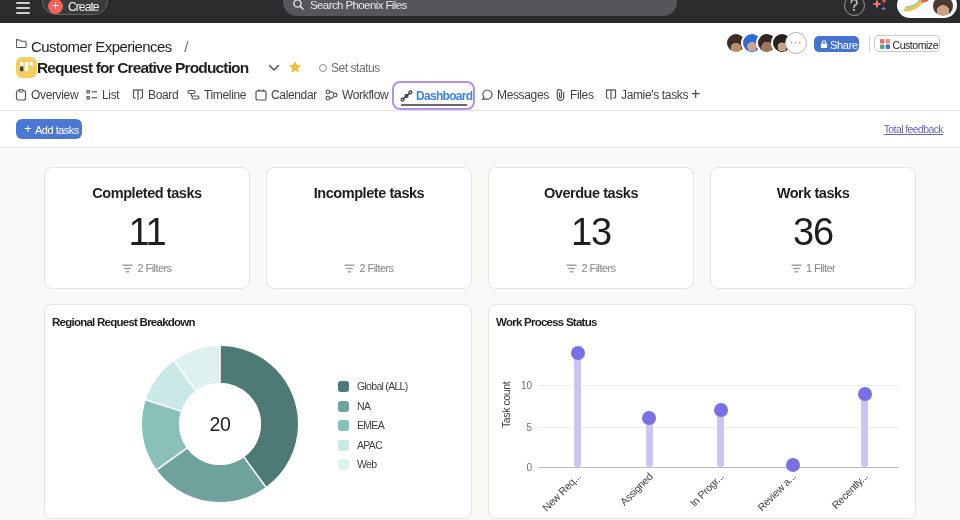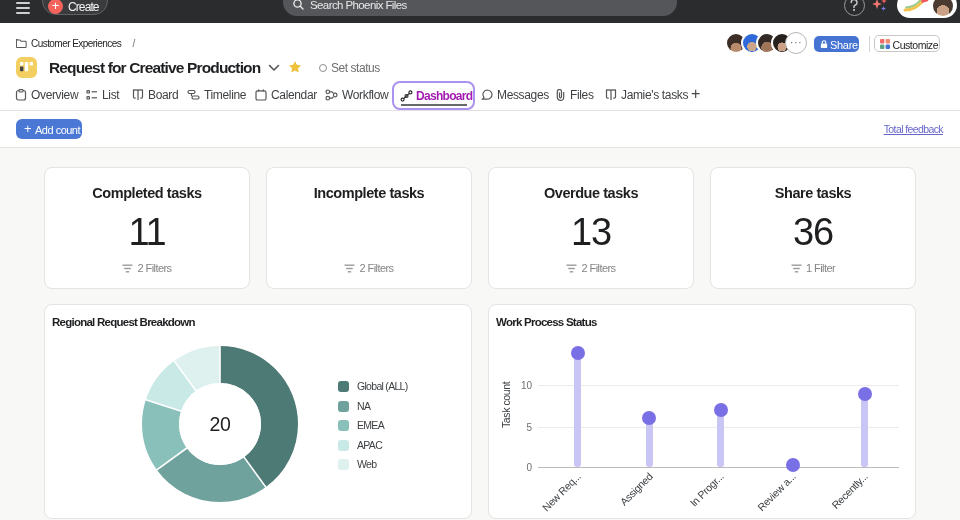--- a/index.html
+++ b/index.html
@@ -17,42 +17,42 @@
 .createbtn .plus { position:absolute; left:5px; top:11px; width:15px; height:15px; border-radius:50%; background:#f4645c; color:#fff; font-size:13px; line-height:14px; text-align:center; font-weight:400; }
 .createbtn .ctext { position:absolute; left:25px; top:11.5px; color:#f5f5f5; font-size:12px; font-weight:500; letter-spacing:-0.9px; }
 .searchpill { position:absolute; left:283px; top:-12px; width:394px; height:28px; background:#55565a; border-radius:14px; }
 .searchpill svg { position:absolute; left:10px; top:11px; }
 .searchpill .stext { position:absolute; left:27px; top:11px; color:#e8e8e8; font-size:11.5px; letter-spacing:-0.6px; }
 .qmark { position:absolute; left:844px; top:-5px; width:21px; height:21px; border:1.5px solid #9c9b9d; border-radius:50%; }
 .userpill { position:absolute; left:897px; top:-8px; width:60px; height:26px; background:#fff; border-radius:13px; }
 .avatar-me { position:absolute; left:36px; top:4px; width:20px; height:20px; border-radius:50%; background:radial-gradient(circle at 50% 78%, #caa186 0 34%, #4a3a30 35% 100%); }
 
 
-.crumbtext { position:absolute; left:31px; top:37.5px; font-size:10px; letter-spacing:-0.55px; color:#1e1f21; }
+.crumbtext { position:absolute; left:31px; top:37.5px; font-size:15px; letter-spacing:-0.55px; color:#1e1f21; }
 .crumbslash { color:#6d6e6f; margin-left:9px; }
 .av { position:absolute; width:22px; height:22px; border-radius:50%; border:2px solid #fff; top:32px; }
 .avmore { position:absolute; left:785px; top:32px; width:22px; height:22px; border-radius:50%; border:1px solid #b9b7b6; background:#fff; color:#6d6e6f; text-align:center; line-height:18px; font-size:11px; letter-spacing:.5px; }
 .sharebtn { position:absolute; left:814px; top:36px; width:45px; height:16px; background:#4573d2; border-radius:5px; color:#fff; font-size:11.5px; font-weight:500; }
 .sharebtn span { position:absolute; left:16px; top:2.5px; letter-spacing:-0.3px; font-size:11px; }
 .hsep { position:absolute; left:869px; top:36px; width:1px; height:16px; background:#d6d5d4; }
 .custbtn { position:absolute; left:874px; top:35px; width:66px; height:17px; background:#fff; border:1px solid #c8c7c6; border-radius:5px; font-size:11.5px; color:#1e1f21; font-weight:500; }
 .custbtn span { position:absolute; left:17.5px; top:2.5px; letter-spacing:-0.45px; font-size:10.5px; }
 
 
 .projicon { position:absolute; left:16px; top:57px; width:21px; height:21px; background:#f3cf61; border-radius:6px; }
-.ptitle { position:absolute; left:49px; top:58.5px; font-size:15.5px; font-weight:700; color:#1e1f21; letter-spacing:-0.85px; white-space:nowrap; }
+.ptitle { position:absolute; left:37px; top:58.5px; font-size:15.5px; font-weight:700; color:#1e1f21; letter-spacing:-0.85px; white-space:nowrap; }
 .setstatus { position:absolute; left:331px; top:61px; font-size:12px; letter-spacing:-0.45px; color:#6d6e6f; }
 .statuscirc { position:absolute; left:319px; top:63.5px; width:8px; height:8px; border:1.5px solid #8d8e8f; border-radius:50%; }
 
 
 .tabsrow { position:absolute; left:0; top:81px; width:960px; height:30px; border-bottom:1px solid #e2e1e0;text-align:center; }
 .tab { position:absolute; top:6.5px; font-size:12px; letter-spacing:-0.35px; color:#3f4245; white-space:nowrap; }
 .tab svg { vertical-align:-2px; margin-right:4px; }
 .dashbox { position:absolute; left:392px; top:0px; width:83px; height:29px; border:2px solid #ab92ef; border-radius:8px; }
-.dashtab svg { vertical-align:-2px; margin-right:3px; } .dashtab { position:absolute; left:6px; top:5.5px; font-size:12px; letter-spacing:-0.7px; font-weight:700; color:#a21caf; white-space:nowrap; }
+.dashtab svg { vertical-align:-2px; margin-right:3px; } .dashtab { position:absolute; left:6px; top:5.5px; font-size:12px; letter-spacing:-0.7px; font-weight:700; color:#3b82f6; white-space:nowrap; }
 .dashunder { position:absolute; left:7px; bottom:2px; width:66px; height:2.5px; background:#69696b; }
 .plustab { position:absolute; left:691px; top:4px; font-size:16px; color:#47484a; }
 
 
 .toolbar { position:absolute; left:0; top:111px; width:960px; height:37px; background:#fff; border-bottom:1px solid #e5e4e3; }
 .addchart { position:absolute; left:16px; top:8px; width:66px; height:20px; background:#4a78d4; border-radius:6px; color:#fff; font-size:11.5px; }
 .addchart b { position:absolute; left:8px; top:2px; font-weight:400; font-size:13px; }
 .addchart span { position:absolute; left:19px; top:4.5px; font-weight:500; font-size:11px; letter-spacing:-0.5px; }
 .feedback { position:absolute; right:17px; top:12px; font-size:10.5px; letter-spacing:-0.6px; color:#6866c9; text-decoration:underline; }
 
@@ -204,21 +204,21 @@
     <div class="tab" style="left:605px"><svg width="12" height="12" viewBox="0 0 12 12" fill="none" stroke="#565557" stroke-width="1.2">
           <path d="M1.5 1 v7 a1.2 1.2 0 0 0 1.2 1.2 h1 M10.5 1 v7 a1.2 1.2 0 0 1 -1.2 1.2 h-1 M6 1 v10"></path>
           <path d="M1 1 h10" stroke-width="1.3"></path>
         </svg>Jamie's tasks</div>
     <div class="plustab">+</div>
   </div>
 
   <div class="toolbar">
     <div class="addchart">
         <b>+</b>
-        <span>Add count</span>
+        <span>Add tasks</span>
       </div>
     <div class="feedback">Total feedback</div>
   </div>
 
   <div class="content">
     <div class="card statcard" style="left:44px">
       <div class="stitle">Completed tasks</div>
       <div class="snum">11</div>
       <div class="sfilter"><svg width="11" height="9" viewBox="0 0 11 9" style="vertical-align:-1px;margin-right:4px">
             <g stroke="#9a9a9b" stroke-width="1.4">
@@ -243,21 +243,21 @@
       <div class="snum">13</div>
       <div class="sfilter"><svg width="11" height="9" viewBox="0 0 11 9" style="vertical-align:-1px;margin-right:4px">
             <g stroke="#9a9a9b" stroke-width="1.4">
               <line x1="0.5" y1="1.2" x2="10.5" y2="1.2"></line>
               <line x1="2.2" y1="4.5" x2="8.8" y2="4.5"></line>
               <line x1="3.8" y1="7.8" x2="7.2" y2="7.8"></line>
             </g>
           </svg>2 Filters</div>
     </div>
     <div class="card statcard" style="left:710px">
-      <div class="stitle">Share tasks</div>
+      <div class="stitle">Work tasks</div>
       <div class="snum">36</div>
       <div class="sfilter"><svg width="11" height="9" viewBox="0 0 11 9" style="vertical-align:-1px;margin-right:4px">
             <g stroke="#9a9a9b" stroke-width="1.4">
               <line x1="0.5" y1="1.2" x2="10.5" y2="1.2"></line>
               <line x1="2.2" y1="4.5" x2="8.8" y2="4.5"></line>
               <line x1="3.8" y1="7.8" x2="7.2" y2="7.8"></line>
             </g>
           </svg>1 Filter</div>
     </div>
 

